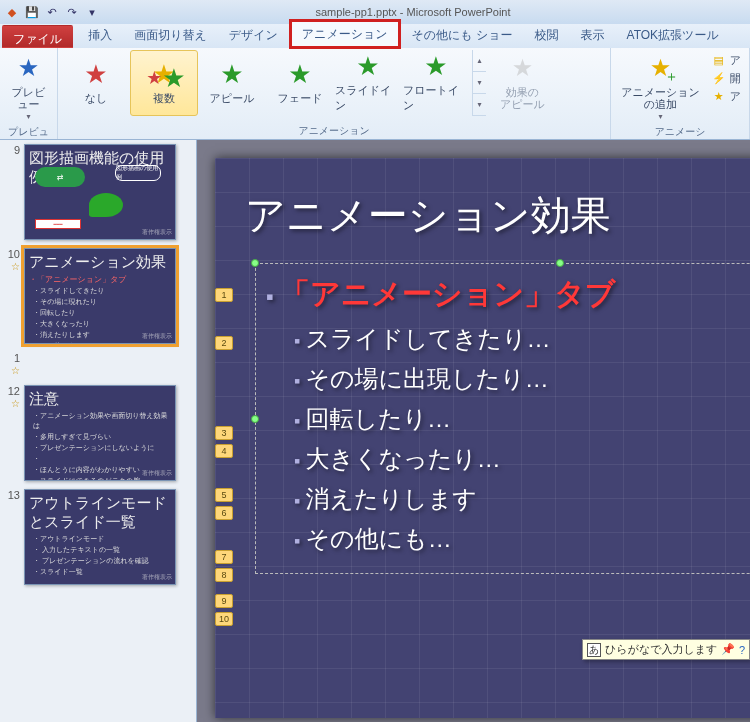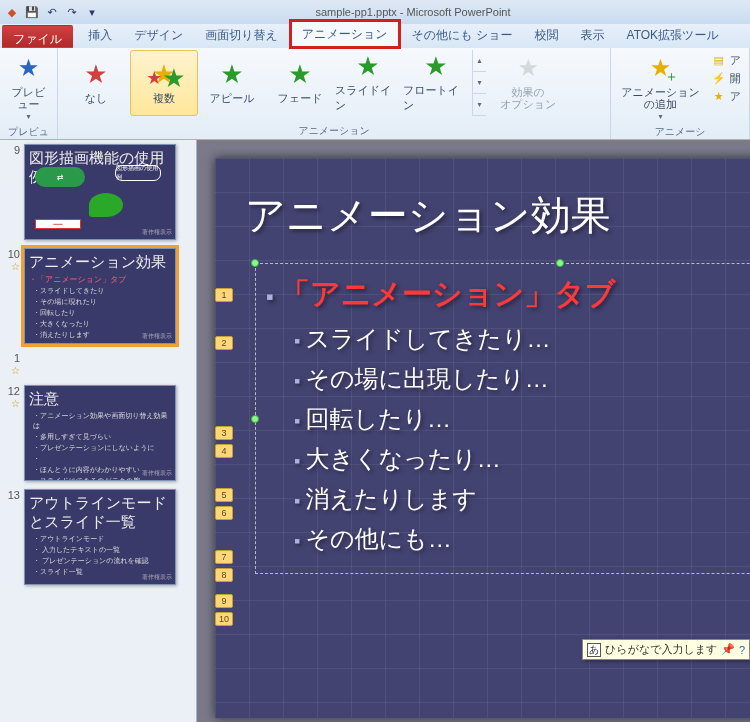--- a/index.html
+++ b/index.html
@@ -91,22 +91,22 @@
     <span class="qat-icon">↷</span>
     <span class="qat-icon">▾</span>
   </div>
   <div class="titletext">sample-pp1.pptx - Microsoft PowerPoint</div>
   <div style="width:20px"></div>
 </div>
 
 <div class="tabs">
   <div class="tab file">ファイル</div>
   <div class="tab">挿入</div>
+  <div class="tab">画面切り替え</div>
   <div class="tab">デザイン</div>
-  <div class="tab">画面切り替え</div>
   <div class="tab active">アニメーション</div>
   <div class="tab">その他にも ショー</div>
   <div class="tab">校閲</div>
   <div class="tab">表示</div>
   <div class="tab context">ATOK拡張ツール</div>
 </div>
 
 <div class="ribbon">
   <div class="group" style="width:58px">
     <div class="group-body">
@@ -148,21 +148,21 @@
           </div>
         </div>
       <div class="gallery-nav">
         <div>▴</div>
         <div>▾</div>
         <div>▾</div>
       </div>
       <div class="big-btn disabled" style="margin-left:6px">
         <div class="big-icon" style="color:#bbb">★</div>
         <div class="lbl" style="white-space:pre-line">効果の
-オプション</div>
+アピール</div>
       </div>
     </div>
     <div class="group-label">アニメーション</div>
   </div>
 
   <div class="group" style="min-width:90px">
     <div class="group-body">
       <div class="big-btn">
         <div class="big-icon" style="color:#e6b000;position:relative">★<span style="position:absolute;right:-2px;bottom:-2px;color:#2a9a2a;font-size:14px">＋</span></div>
         <div class="lbl" style="white-space:pre-line">アニメーション

